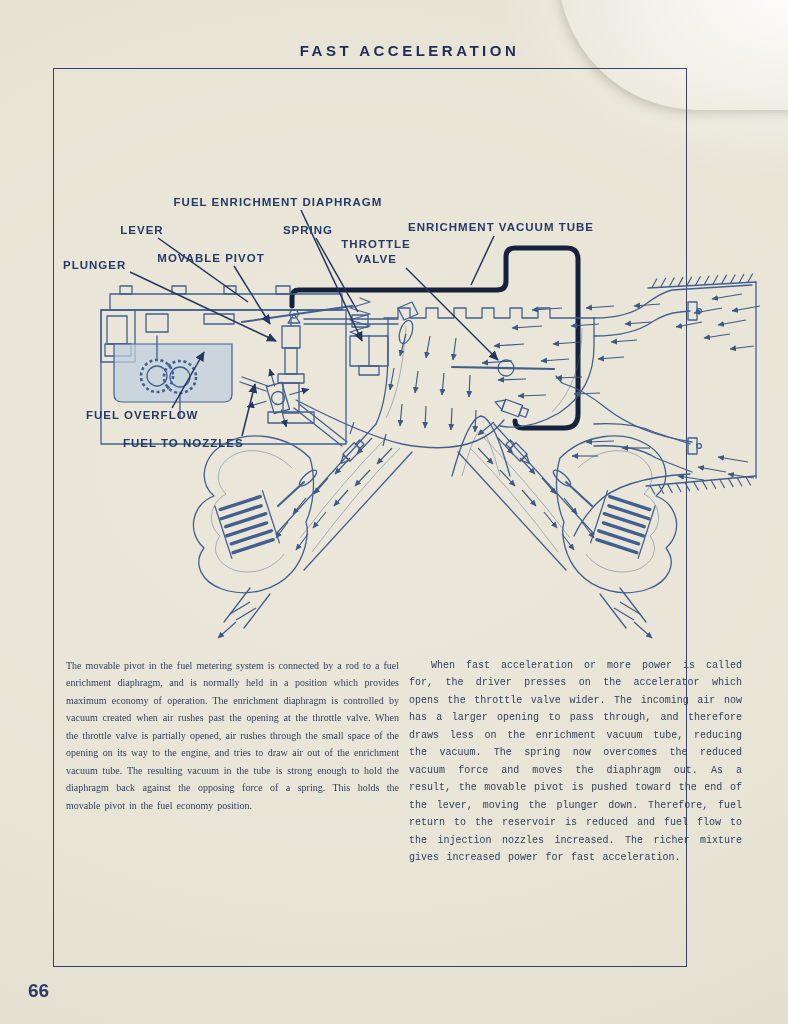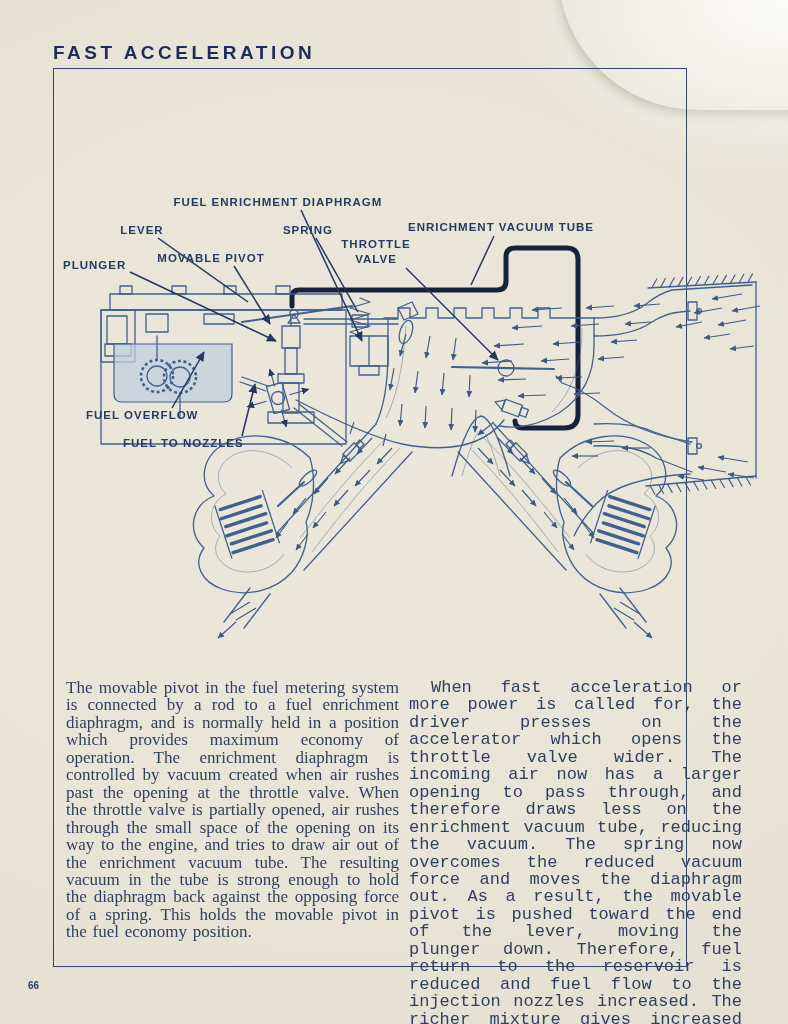--- a/index.html
+++ b/index.html
@@ -10,53 +10,53 @@
       radial-gradient(ellipse 420px 260px at 100% 0%, rgba(255,255,255,.9) 0%, rgba(250,249,244,.55) 38%, rgba(250,249,244,0) 68%),
       radial-gradient(ellipse 900px 700px at 45% 45%, #ebe7da 0%, #e8e4d6 60%, #e3dfd0 100%);
   }
   .fold-line{
     position:absolute;right:-30px;top:-40px;width:260px;height:150px;
     border-bottom-left-radius:140px;
     box-shadow:-6px 8px 14px -8px rgba(120,115,95,.45);
     pointer-events:none;
   }
   .title{
-    position:absolute;left:53px;top:42px;width:713px;
+    position:absolute;left:53px;top:42px;width:713px;text-align:center;
     font-family:"Liberation Sans",sans-serif;font-weight:bold;
-    font-size:19px;letter-spacing:3.5px;color:#1d2c58;
+    font-size:15px;letter-spacing:3.5px;color:#1d2c58;
   }
   .frame{
     position:absolute;left:53px;top:68px;width:634px;height:899px;
     border:1.6px solid #34446c;box-sizing:border-box;
   }
   .diagram{position:absolute;left:0;top:117px;width:713px;height:500px;}
   
   .ln{stroke:#41608f;fill:none;stroke-width:1.3;stroke-linecap:round;stroke-linejoin:round;}
   .ln2{stroke:#41608f;fill:none;stroke-width:2.1;stroke-linecap:round;}
   .thin{stroke:#50699176;fill:none;stroke-width:1;}
   .tube{stroke:#16213e;fill:none;stroke-width:5;stroke-linejoin:round;stroke-linecap:round;}
   .lead{stroke:#233760;fill:none;stroke-width:1.5;}
   .lbl{font-family:"Liberation Sans",sans-serif;font-weight:bold;font-size:11.5px;
        letter-spacing:1px;fill:#243a66;}
   .shade{fill:#bfcfdf;fill-opacity:.75;stroke:#41608f;stroke-width:1.2;}
   .gear{stroke:#41608f;fill:none;stroke-width:2.6;stroke-dasharray:3 2.6;}
   .spr{stroke:#41608f;stroke-width:3.4;stroke-linecap:round;}
   .fa{stroke:#3d5a85;stroke-width:1.15;fill:none;}
   .tick{stroke:#3d5a85;stroke-width:1.1;}
   .col{
-    position:absolute;top:610px;width:333px;
-    font-family:"Liberation Serif",serif;font-size:17px;line-height:17.45px;
+    position:absolute;top:588px;width:333px;
+    font-family:"Liberation Serif",serif;font-size:10px;line-height:17.45px;
     color:#2f3f60;text-align:justify;word-spacing:1.5px;
   }
   .col.left{left:12px;}
   .col.right{left:355px;text-indent:22px;font-family:Liberation Mono, monospace;}
   .pageno{
     position:absolute;left:28px;top:980px;
     font-family:"Liberation Sans",sans-serif;font-weight:bold;
-    font-size:10px;color:#2b3c66;
+    font-size:19px;color:#2b3c66;
   }
 </style>
 </head>
 <body>
 
 <div class="page">
 
   <div class="fold-line"></div>
 
   <div class="title">FAST ACCELERATION</div>

